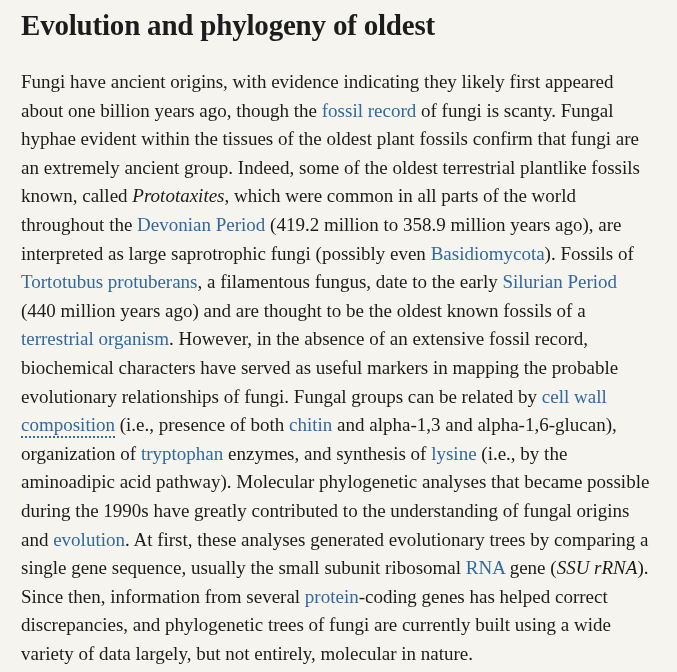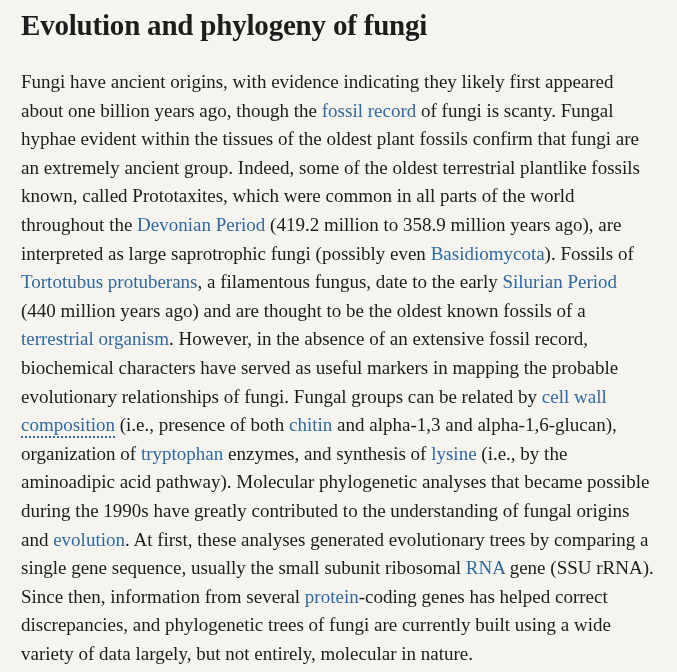--- a/index.html
+++ b/index.html
@@ -27,33 +27,33 @@
     color: #1c1c1c;
     letter-spacing: -0.2px;
   }
   p.article-body {
     margin: 0;
     font-size: 19px;
     line-height: 28.6px;
     color: #1c1c1c;
   }
   .seg-plain { color: inherit; }
-  .seg-italic { color: inherit; }
+  .seg-italic { font-style: italic; color: inherit; }
   a.seg-link,
   a.seg-link-italic,
   a.seg-link-dotted {
     color: var(--link-color, #31699f);
     text-decoration: none;
     cursor: pointer;
   }
   a.seg-link-italic { }
   a.seg-link-dotted {
     border-bottom: 2px dotted var(--link-color, #31699f);
     padding-bottom: 1px;
   }
 </style>
 </head>
 <body style="background: rgb(245, 244, 239); color: rgb(28, 28, 28);">
 
 <div class="page">
-  <h1 class="article-title">Evolution and phylogeny of fungi</h1>
+  <h1 class="article-title">Evolution and phylogeny of oldest</h1>
   <p class="article-body"><span class="seg-plain">Fungi have ancient origins, with evidence indicating they likely first appeared about one billion years ago, though the </span><a class="seg-link" href="#">fossil record</a><span class="seg-plain"> of fungi is scanty. Fungal hyphae evident within the tissues of the oldest plant fossils confirm that fungi are an extremely ancient group. Indeed, some of the oldest terrestrial plantlike fossils known, called </span><span class="seg-italic">Prototaxites</span><span class="seg-plain">, which were common in all parts of the world throughout the </span><a class="seg-link" href="#">Devonian Period</a><span class="seg-plain"> (419.2 million to 358.9 million years ago), are interpreted as large saprotrophic fungi (possibly even </span><a class="seg-link" href="#">Basidiomycota</a><span class="seg-plain">). Fossils of </span><a class="seg-link-italic" href="#">Tortotubus protuberans</a><span class="seg-plain">, a filamentous fungus, date to the early </span><a class="seg-link" href="#">Silurian Period</a><span class="seg-plain"> (440 million years ago) and are thought to be the oldest known fossils of a </span><a class="seg-link" href="#">terrestrial organism</a><span class="seg-plain">. However, in the absence of an extensive fossil record, biochemical characters have served as useful markers in mapping the probable evolutionary relationships of fungi. Fungal groups can be related by </span><a class="seg-link" href="#">cell wall</a><span class="seg-plain"> </span><a class="seg-link-dotted" href="#">composition</a><span class="seg-plain"> (i.e., presence of both </span><a class="seg-link" href="#">chitin</a><span class="seg-plain"> and alpha-1,3 and alpha-1,6-glucan), organization of </span><a class="seg-link" href="#">tryptophan</a><span class="seg-plain"> enzymes, and synthesis of </span><a class="seg-link" href="#">lysine</a><span class="seg-plain"> (i.e., by the aminoadipic acid pathway). Molecular phylogenetic analyses that became possible during the 1990s have greatly contributed to the understanding of fungal origins and </span><a class="seg-link" href="#">evolution</a><span class="seg-plain">. At first, these analyses generated evolutionary trees by comparing a single gene sequence, usually the small subunit ribosomal </span><a class="seg-link" href="#">RNA</a><span class="seg-plain"> gene (</span><span class="seg-italic">SSU rRNA</span><span class="seg-plain">). Since then, information from several </span><a class="seg-link" href="#">protein</a><span class="seg-plain">-coding genes has helped correct discrepancies, and phylogenetic trees of fungi are currently built using a wide variety of data largely, but not entirely, molecular in nature.</span></p>
 </div>
 
 </body></html>

